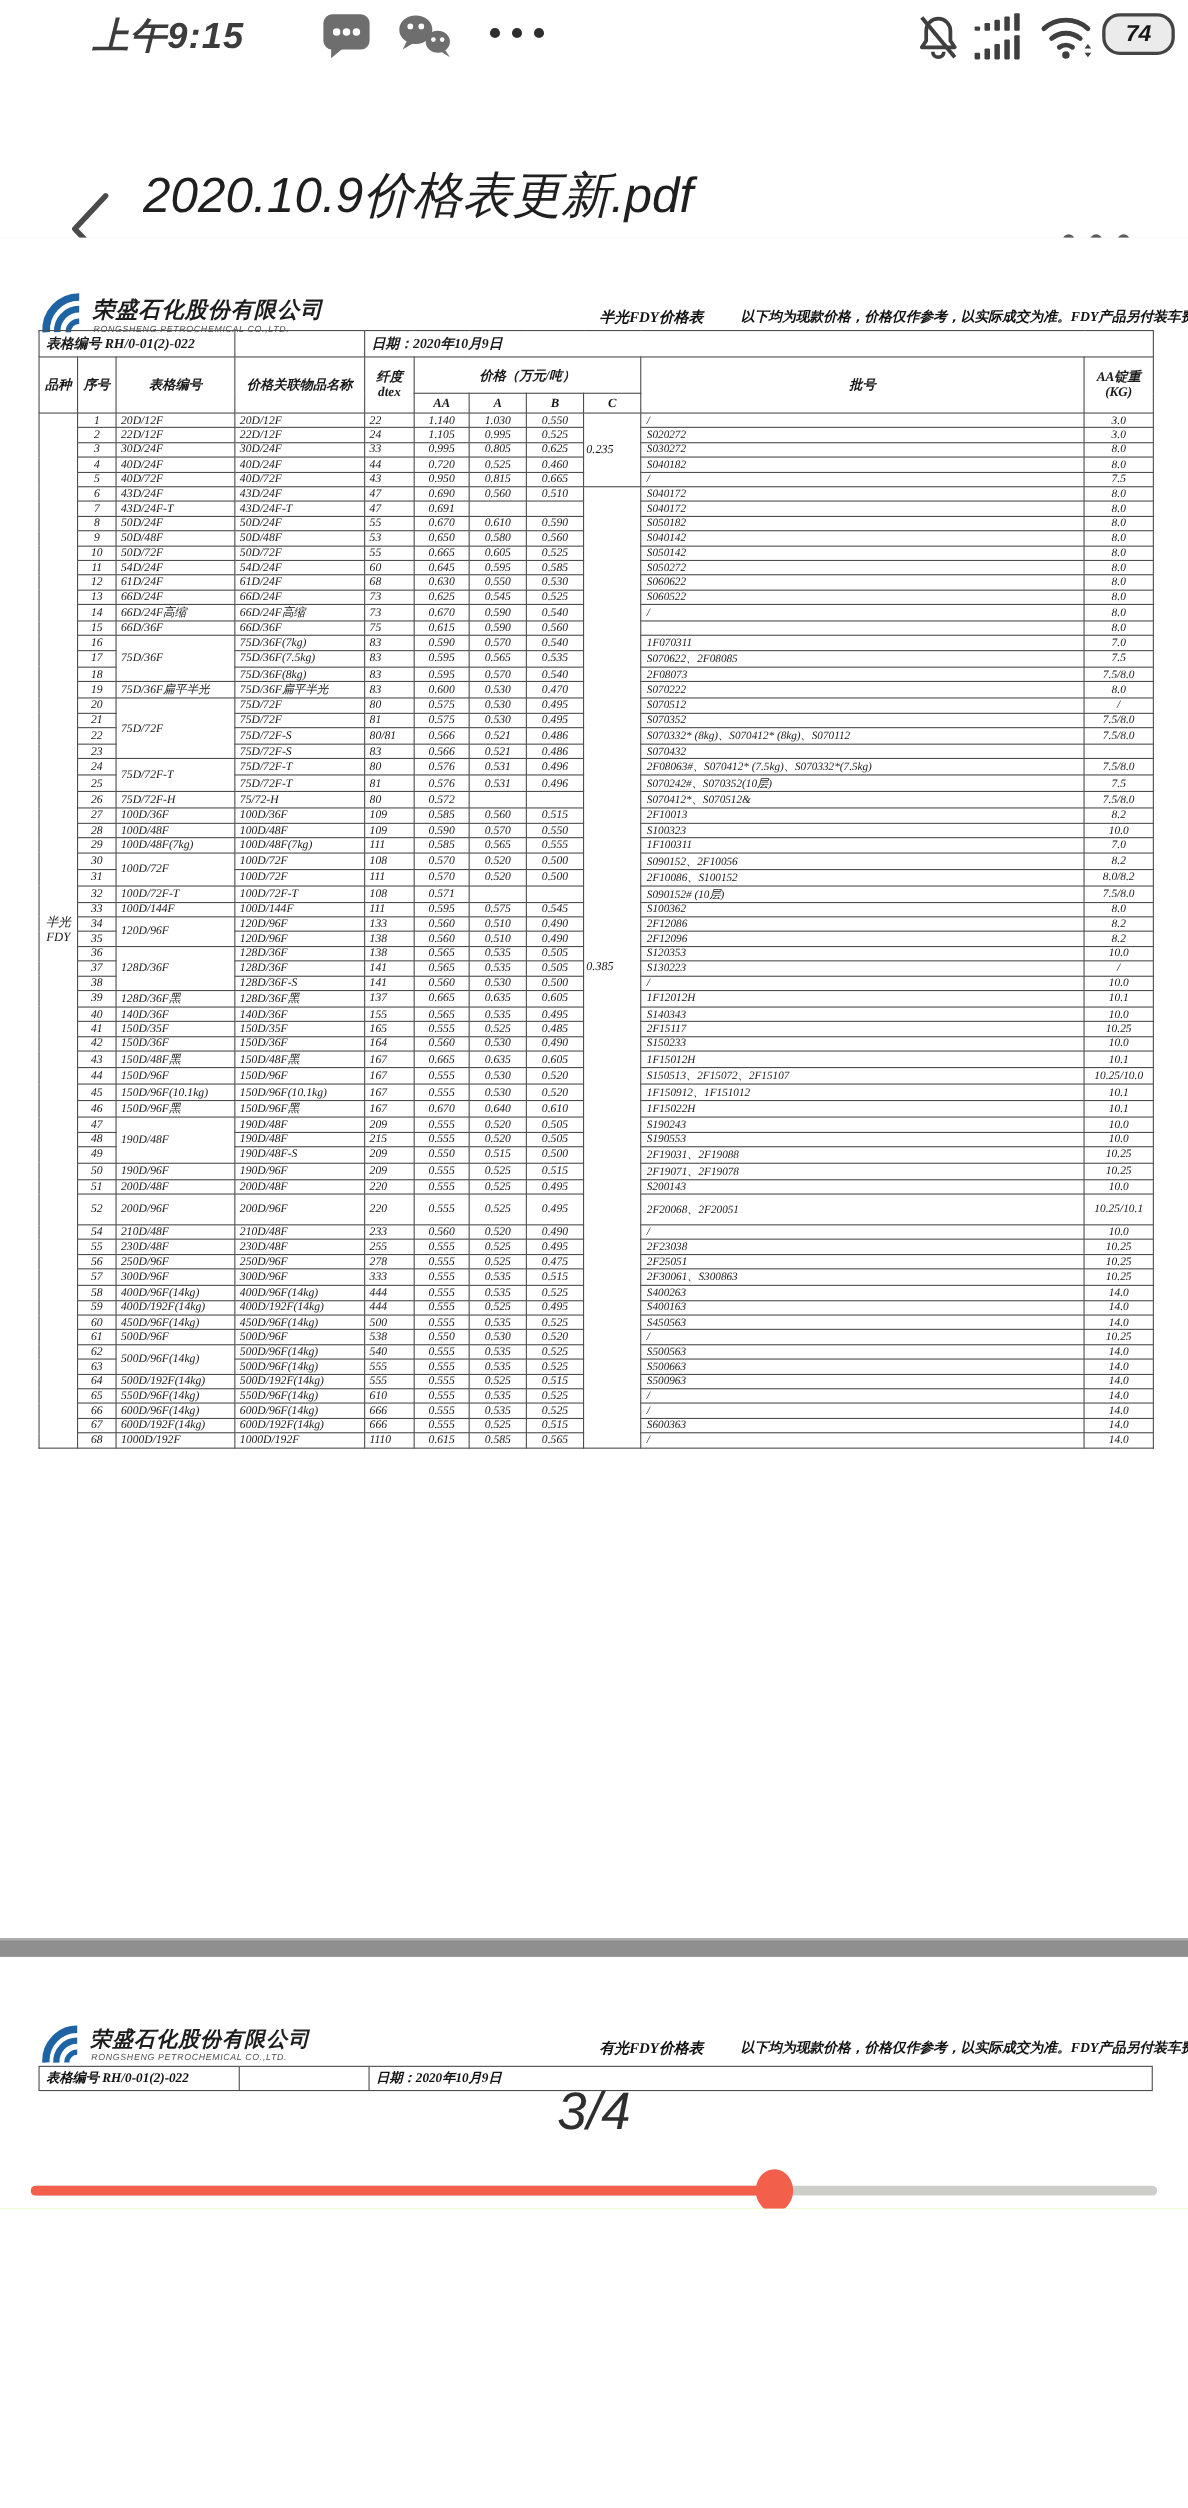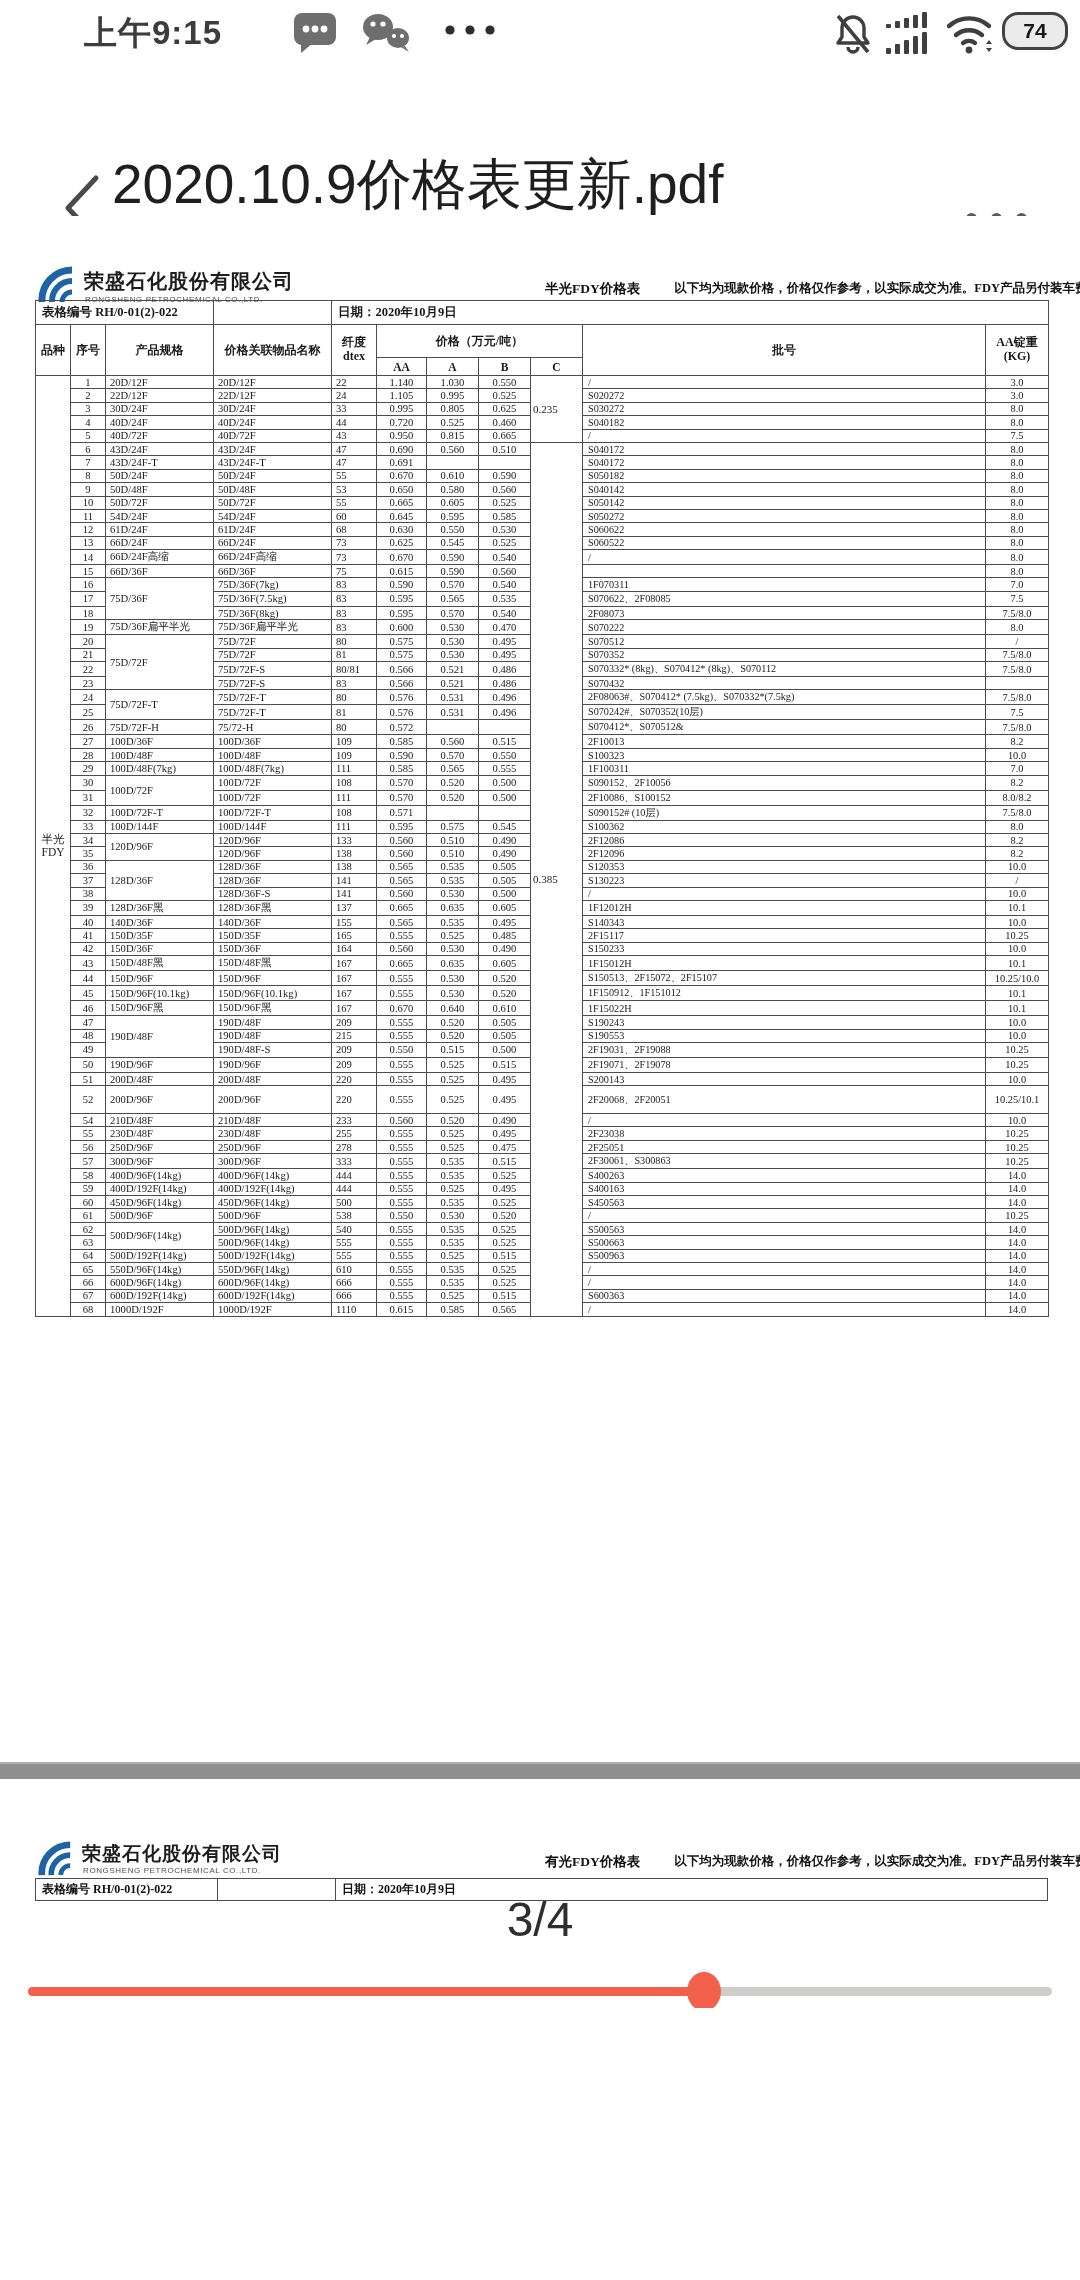--- a/index.html
+++ b/index.html
@@ -1,28 +1,28 @@
 <!DOCTYPE html>
 <html><head>
 <meta charset="utf-8">
 <style>
   html,body{margin:0;padding:0;background:#fff;}
   .screen{position:relative;width:1080px;height:2008px;background:#bef264;overflow:hidden;
-          font-family:"Liberation Sans","DejaVu Sans",sans-serif;}
+          font-family:"Liberation Sans","DejaVu Sans",sans-serif;font-style:italic;}
   .abs{position:absolute;}
 
   
   .status-bar{position:absolute;top:0;left:0;width:1080px;height:60px;background:#fff;}
   .sb-time{position:absolute;left:84px;top:11px;font-size:33px;font-weight:600;color:#3c3c3c;letter-spacing:1px;}
   .sb-ic{position:absolute;top:10px;}
 
   
   .app-header{position:absolute;top:60px;left:0;width:1080px;height:156px;background:#fff;border-bottom:2px solid #ededed;}
   .hd-back{position:absolute;left:58px;top:112px;}
-  .hd-title{position:absolute;left:112px;top:88px;width:820px;font-size:55px;color:#1f1f1f;white-space:nowrap;overflow:hidden;}
+  .hd-title{position:absolute;left:130px;top:88px;width:820px;font-size:45px;color:#1f1f1f;white-space:nowrap;overflow:hidden;}
   .hd-sub{position:absolute;left:130px;top:154px;font-size:29px;color:#a3a3a3;}
   .hd-menu{position:absolute;left:966px;top:148px;width:96px;height:20px;display:flex;gap:14px;align-items:center;}
   .hd-menu i{width:11px;height:11px;border-radius:50%;background:#5a5a5a;}
 
   
   .pdf-serif{font-family:"Liberation Serif","DejaVu Serif",serif;}
   .page3{position:absolute;top:216px;left:0;width:1080px;height:1546px;background:#fff;}
   .page4{position:absolute;top:1779px;left:0;width:1080px;height:501px;background:#fff;}
   .logo-co{font-family:"Liberation Sans",sans-serif;font-weight:bold;color:#1d1d1d;font-size:20px;letter-spacing:1px;}
   .logo-en{font-family:"Liberation Sans",sans-serif;color:#4f4f4f;font-size:8px;letter-spacing:.6px;}
@@ -186,21 +186,21 @@
         </colgroup>
         <thead>
           <tr class="form-row-tr">
             <th class="th-form" colspan="3">表格编号 RH/0-01(2)-022</th>
             <th class="th-form" colspan="1"></th>
             <th class="th-form" colspan="7">日期：2020年10月9日</th>
           </tr>
           <tr>
             <th class="th-main" rowspan="2">品种</th>
             <th class="th-main" rowspan="2">序号</th>
-            <th class="th-main" rowspan="2">产品规格</th>
+            <th class="th-main" rowspan="2">表格编号</th>
             <th class="th-main" rowspan="2">价格关联物品名称</th>
             <th class="th-main pre" rowspan="2">纤度
 dtex</th>
             <th class="th-main" colspan="4">价格（万元/吨）</th>
             <th class="th-main" rowspan="2">批号</th>
             <th class="th-main pre" rowspan="2">AA锭重
 (KG)</th>
           </tr>
           <tr>
             <th class="th-sub">AA</th>

